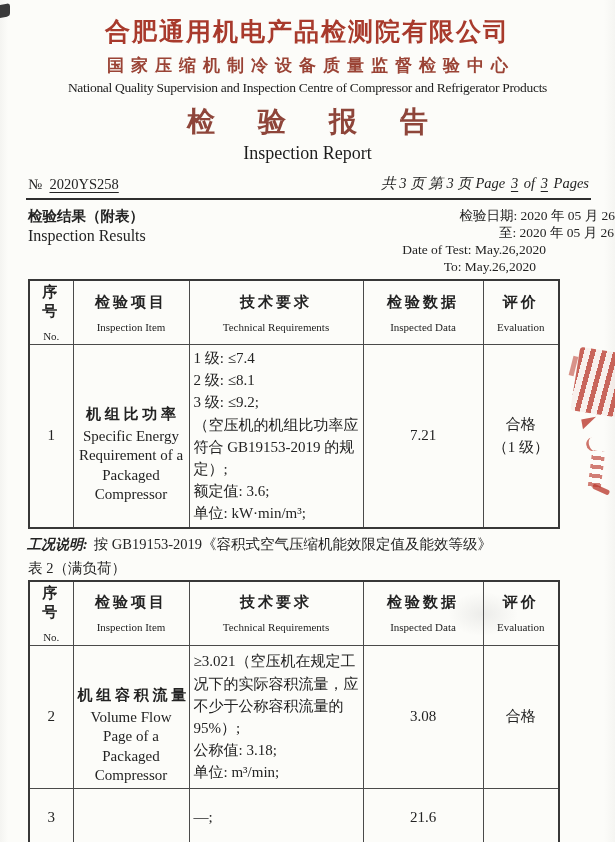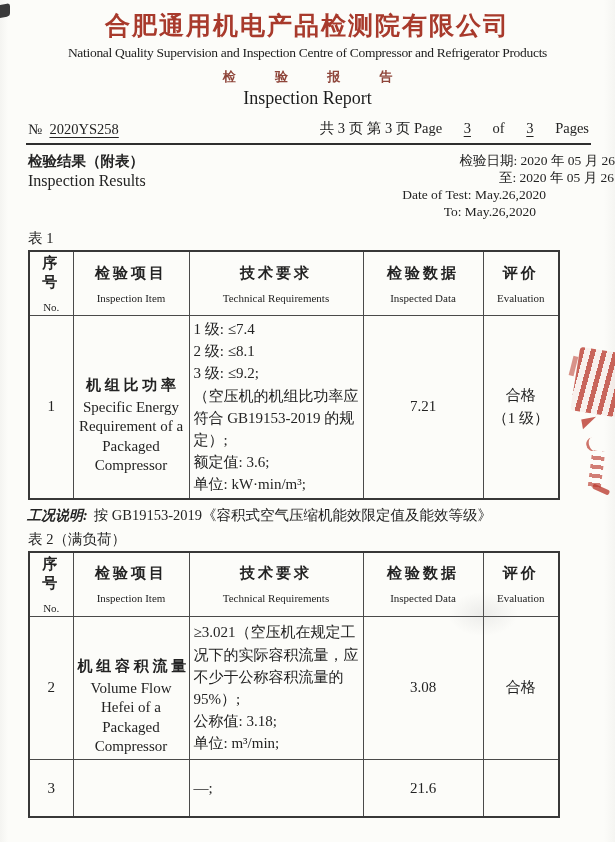--- a/index.html
+++ b/index.html
@@ -6,32 +6,32 @@
   .page{
     position:relative;
     width:615px;height:842px;
     margin:0 auto;
     background:linear-gradient(90deg,#f4f4f1 0,#fcfcf9 8px,#fcfcf9 604px,#f5f5f2 615px);
     overflow:hidden;
     font-family:"Liberation Serif","DejaVu Serif",serif;
     color:#232323;
   }
   
-  .org-cn{margin-top:9px;text-align:center;font-size:25px;font-weight:bold;letter-spacing:2px;color:#a83a2c;}
+  .org-cn{margin-top:15px;text-align:center;font-size:25px;font-weight:bold;letter-spacing:2px;color:#a83a2c;}
   .org-en{margin-top:3px;text-align:center;font-size:14px;color:#1f1f1f;letter-spacing:-0.2px;}
   .center-cn{margin-top:6px;text-align:center;font-size:17px;letter-spacing:7px;color:#99433595;color:#9a4335;font-weight:600;text-indent:7px;}
   .center-en{margin-top:3px;text-align:center;font-size:13.5px;letter-spacing:-0.3px;color:#222;}
-  .title-cn{margin-top:7px;text-align:center;font-size:13px;font-weight:bold;letter-spacing:18px;text-indent:18px;color:#8e453a;}
+  .title-cn{margin-top:7px;text-align:center;font-size:28px;font-weight:bold;letter-spacing:18px;text-indent:18px;color:#8e453a;}
   .title-en{margin-top:2px;text-align:center;font-size:18px;color:#1d1d1d;}
   
   .meta{display:flex;justify-content:space-between;align-items:flex-end;
         margin:10px 24px 0 26px;padding:0 2px 5px 2px;border-bottom:2px solid #2e2e2e;font-size:14.5px;gap:19px;}
   .u{text-decoration:underline;text-underline-offset:3px;}
   .meta-left .u{padding:0 4px;}
-  .meta-right span{margin-left:18px;}
+  .meta-right span{margin-left:2px;font-style:italic;}
   
   .results{position:relative;margin:7px 26px 0 28px;height:72px;}
   .res-cn{font-size:14.5px;font-weight:600;}
   .res-en{position:absolute;left:0;top:20px;font-size:16px;}
   .dates{position:absolute;left:330px;top:0;width:274px;font-size:13.5px;line-height:17px;}
   .dates div{text-align:right;white-space:nowrap;}
   .d2{padding-right:1px;}
   .d3{padding-right:86px;}
   .d4{padding-right:96px;}
   
@@ -81,20 +81,21 @@
 </style>
 </head>
 <body>
 
 <div class="page">
 
   <div class="corner-blob"></div>
   <div class="smudge"></div>
 
   <div class="org-cn">合肥通用机电产品检测院有限公司</div>
+  <div class="center-cn">国家压缩机制冷设备质量监督检验中心</div>
   <div class="center-en">National Quality Supervision and Inspection Centre of Compressor and Refrigerator Products</div>
   <div class="title-cn">检 验 报 告</div>
   <div class="title-en">Inspection Report</div>
 
   <div class="meta">
     <div class="meta-left">
       <span>№</span>
       <span class="u">2020YS258</span>
     </div>
     <div class="meta-right">
@@ -110,21 +111,20 @@
     <div class="res-cn">检验结果（附表）</div>
     <div class="res-en">Inspection Results</div>
     <div class="dates">
       <div class="d1">检验日期: 2020 年 05 月 26 日</div>
       <div class="d2">至: 2020 年 05 月 26 日</div>
       <div class="d3">Date of Test: May.26,2020</div>
       <div class="d4">To: May.26,2020</div>
     </div>
   </div>
 
-  <div class="tcap">表 1</div>
   <table class="rep t1">
     <colgroup>
         <col class="c-no">
         <col class="c-item">
         <col class="c-req">
         <col class="c-data">
         <col class="c-eval">
       </colgroup>
     <tbody>
         <tr>
@@ -213,21 +213,21 @@
       <td class="hd">
         <div class="hcn">评价</div>
         <div class="hen">Evaluation</div>
           </td>
     </tr>
     <tr class="r2">
       <td class="c-no">2</td>
       <td class="c-item">
         <div class="item-cn">机 组 容 积 流 量</div>
         <div class="item-en">
-          <div>Volume Flow Hefei of a</div>
+          <div>Volume Flow Page of a</div>
           <div>Packaged Compressor</div>
         </div>
       </td>
       <td class="req">
         <div>≥3.021（空压机在规定工况下的实际容积流量，应不少于公称容积流量的95%）;</div>
         <div>公称值: 3.18;</div>
         <div>单位: m³/min;</div>
       </td>
       <td class="c-data">3.08</td>
       <td class="c-eval">

